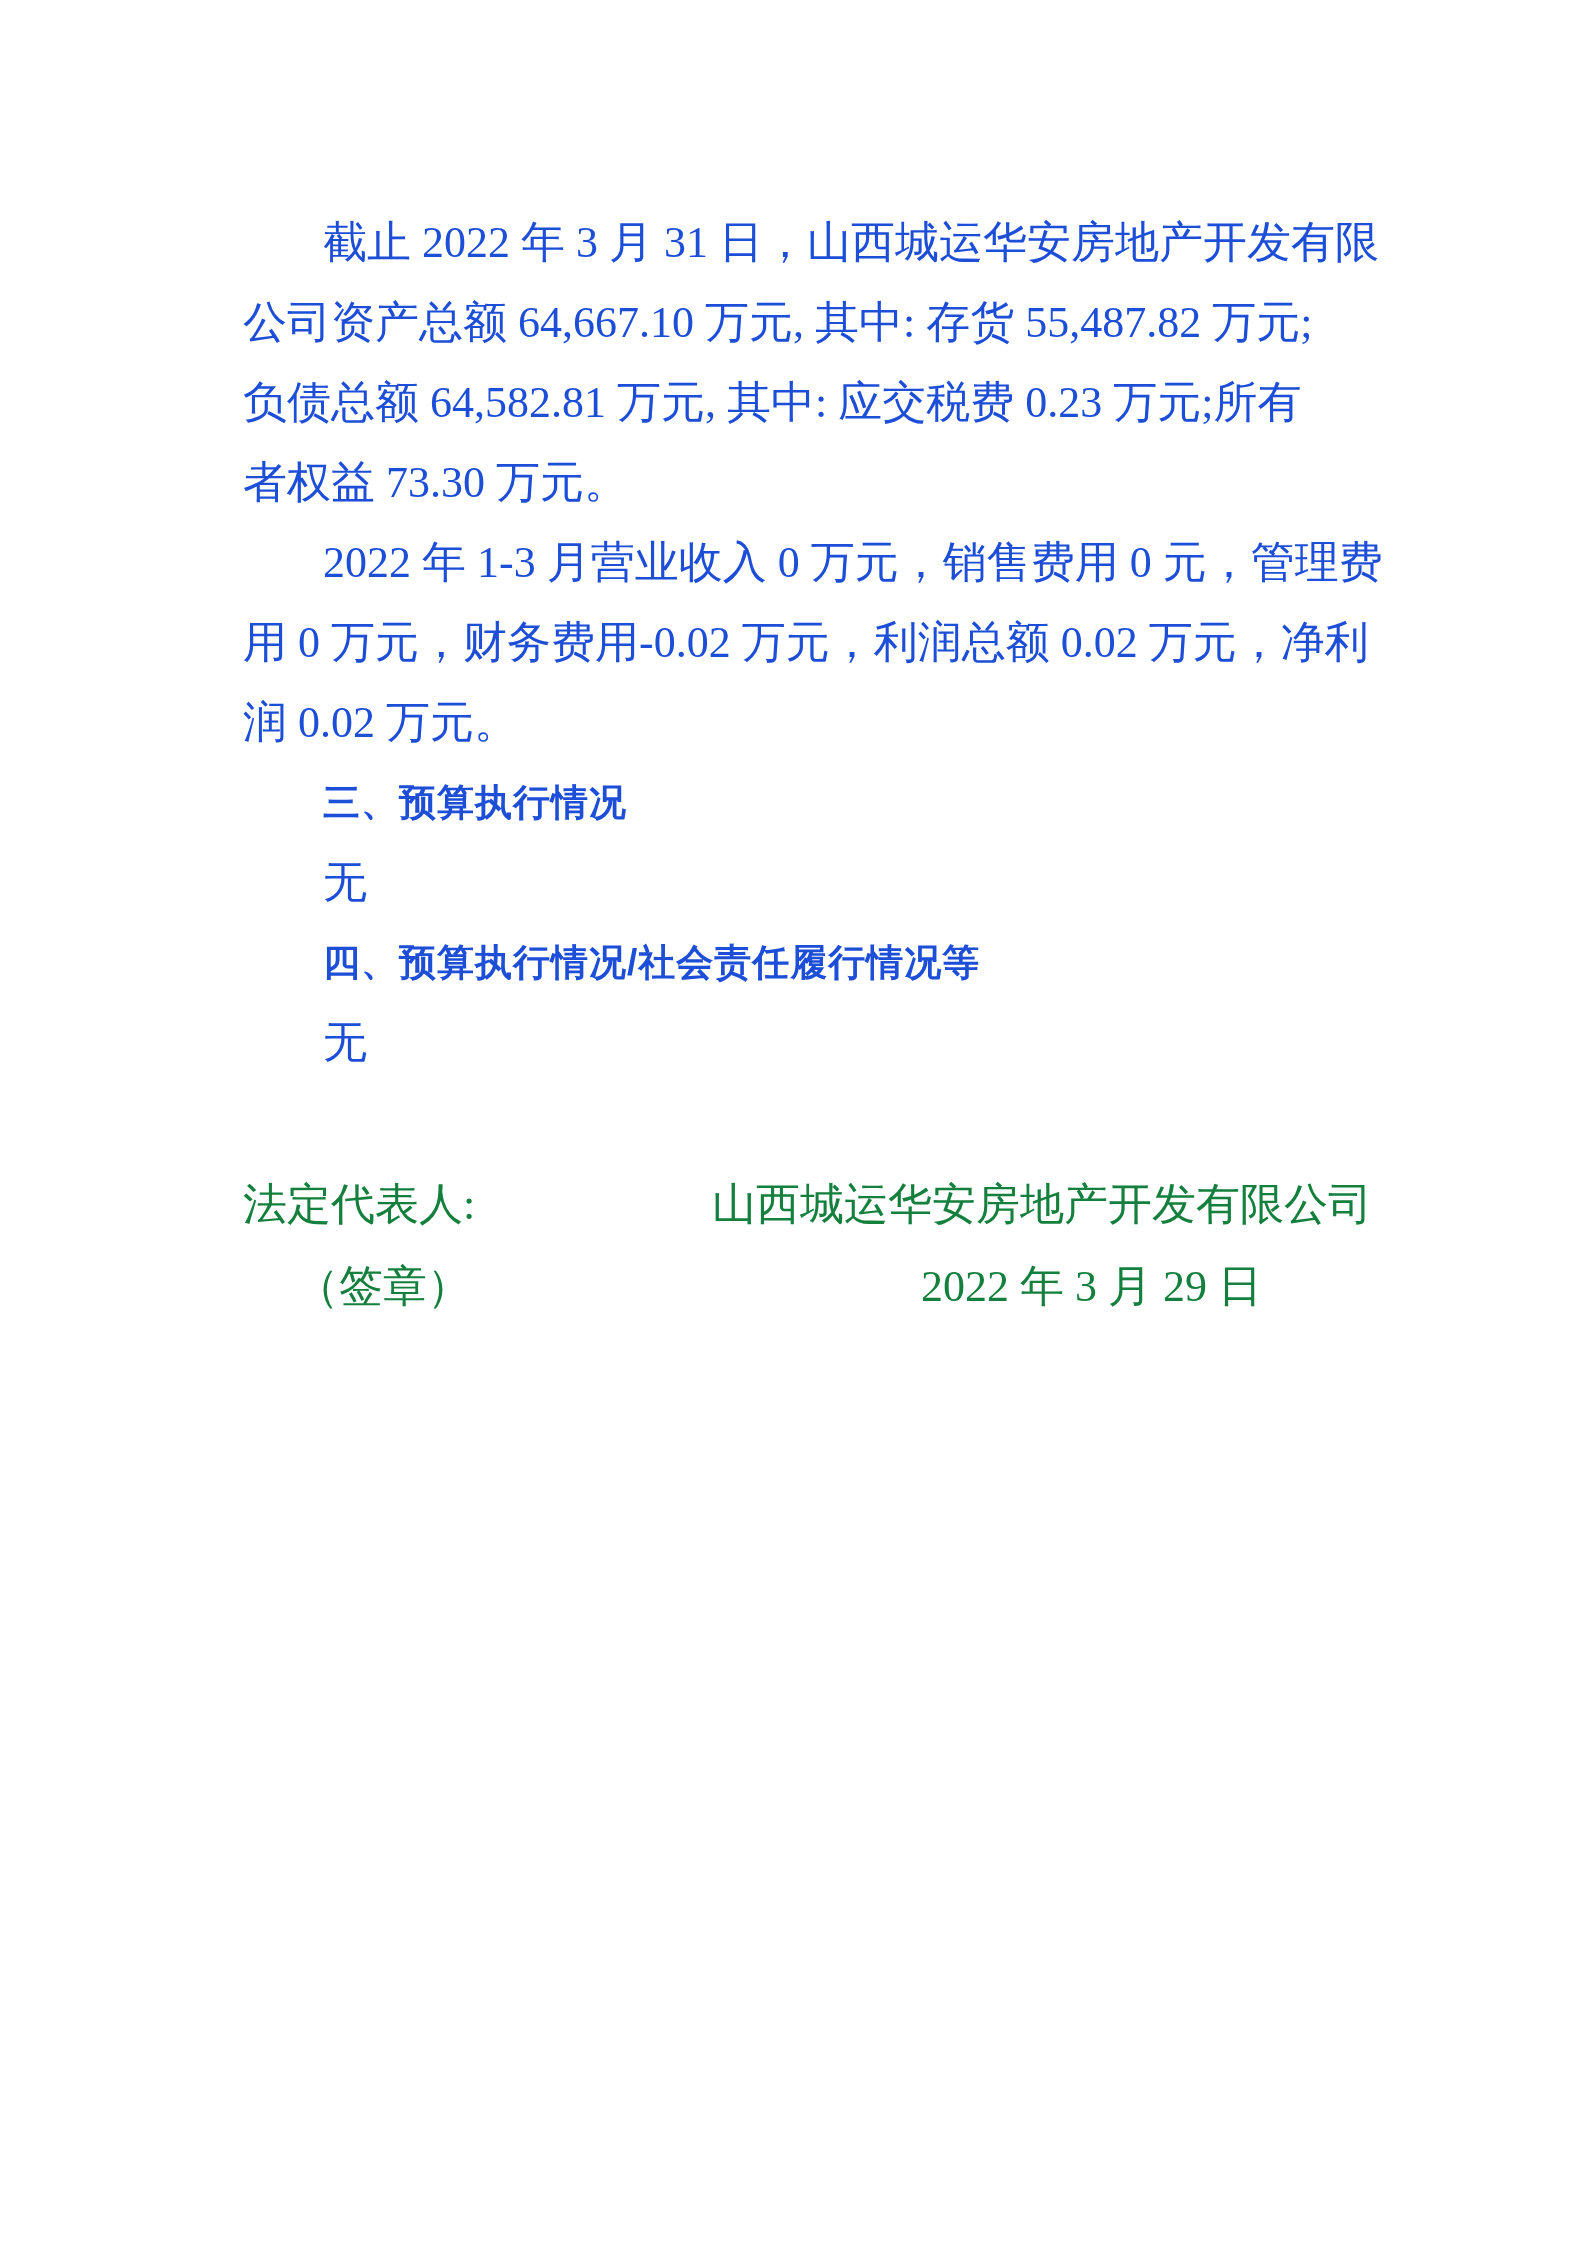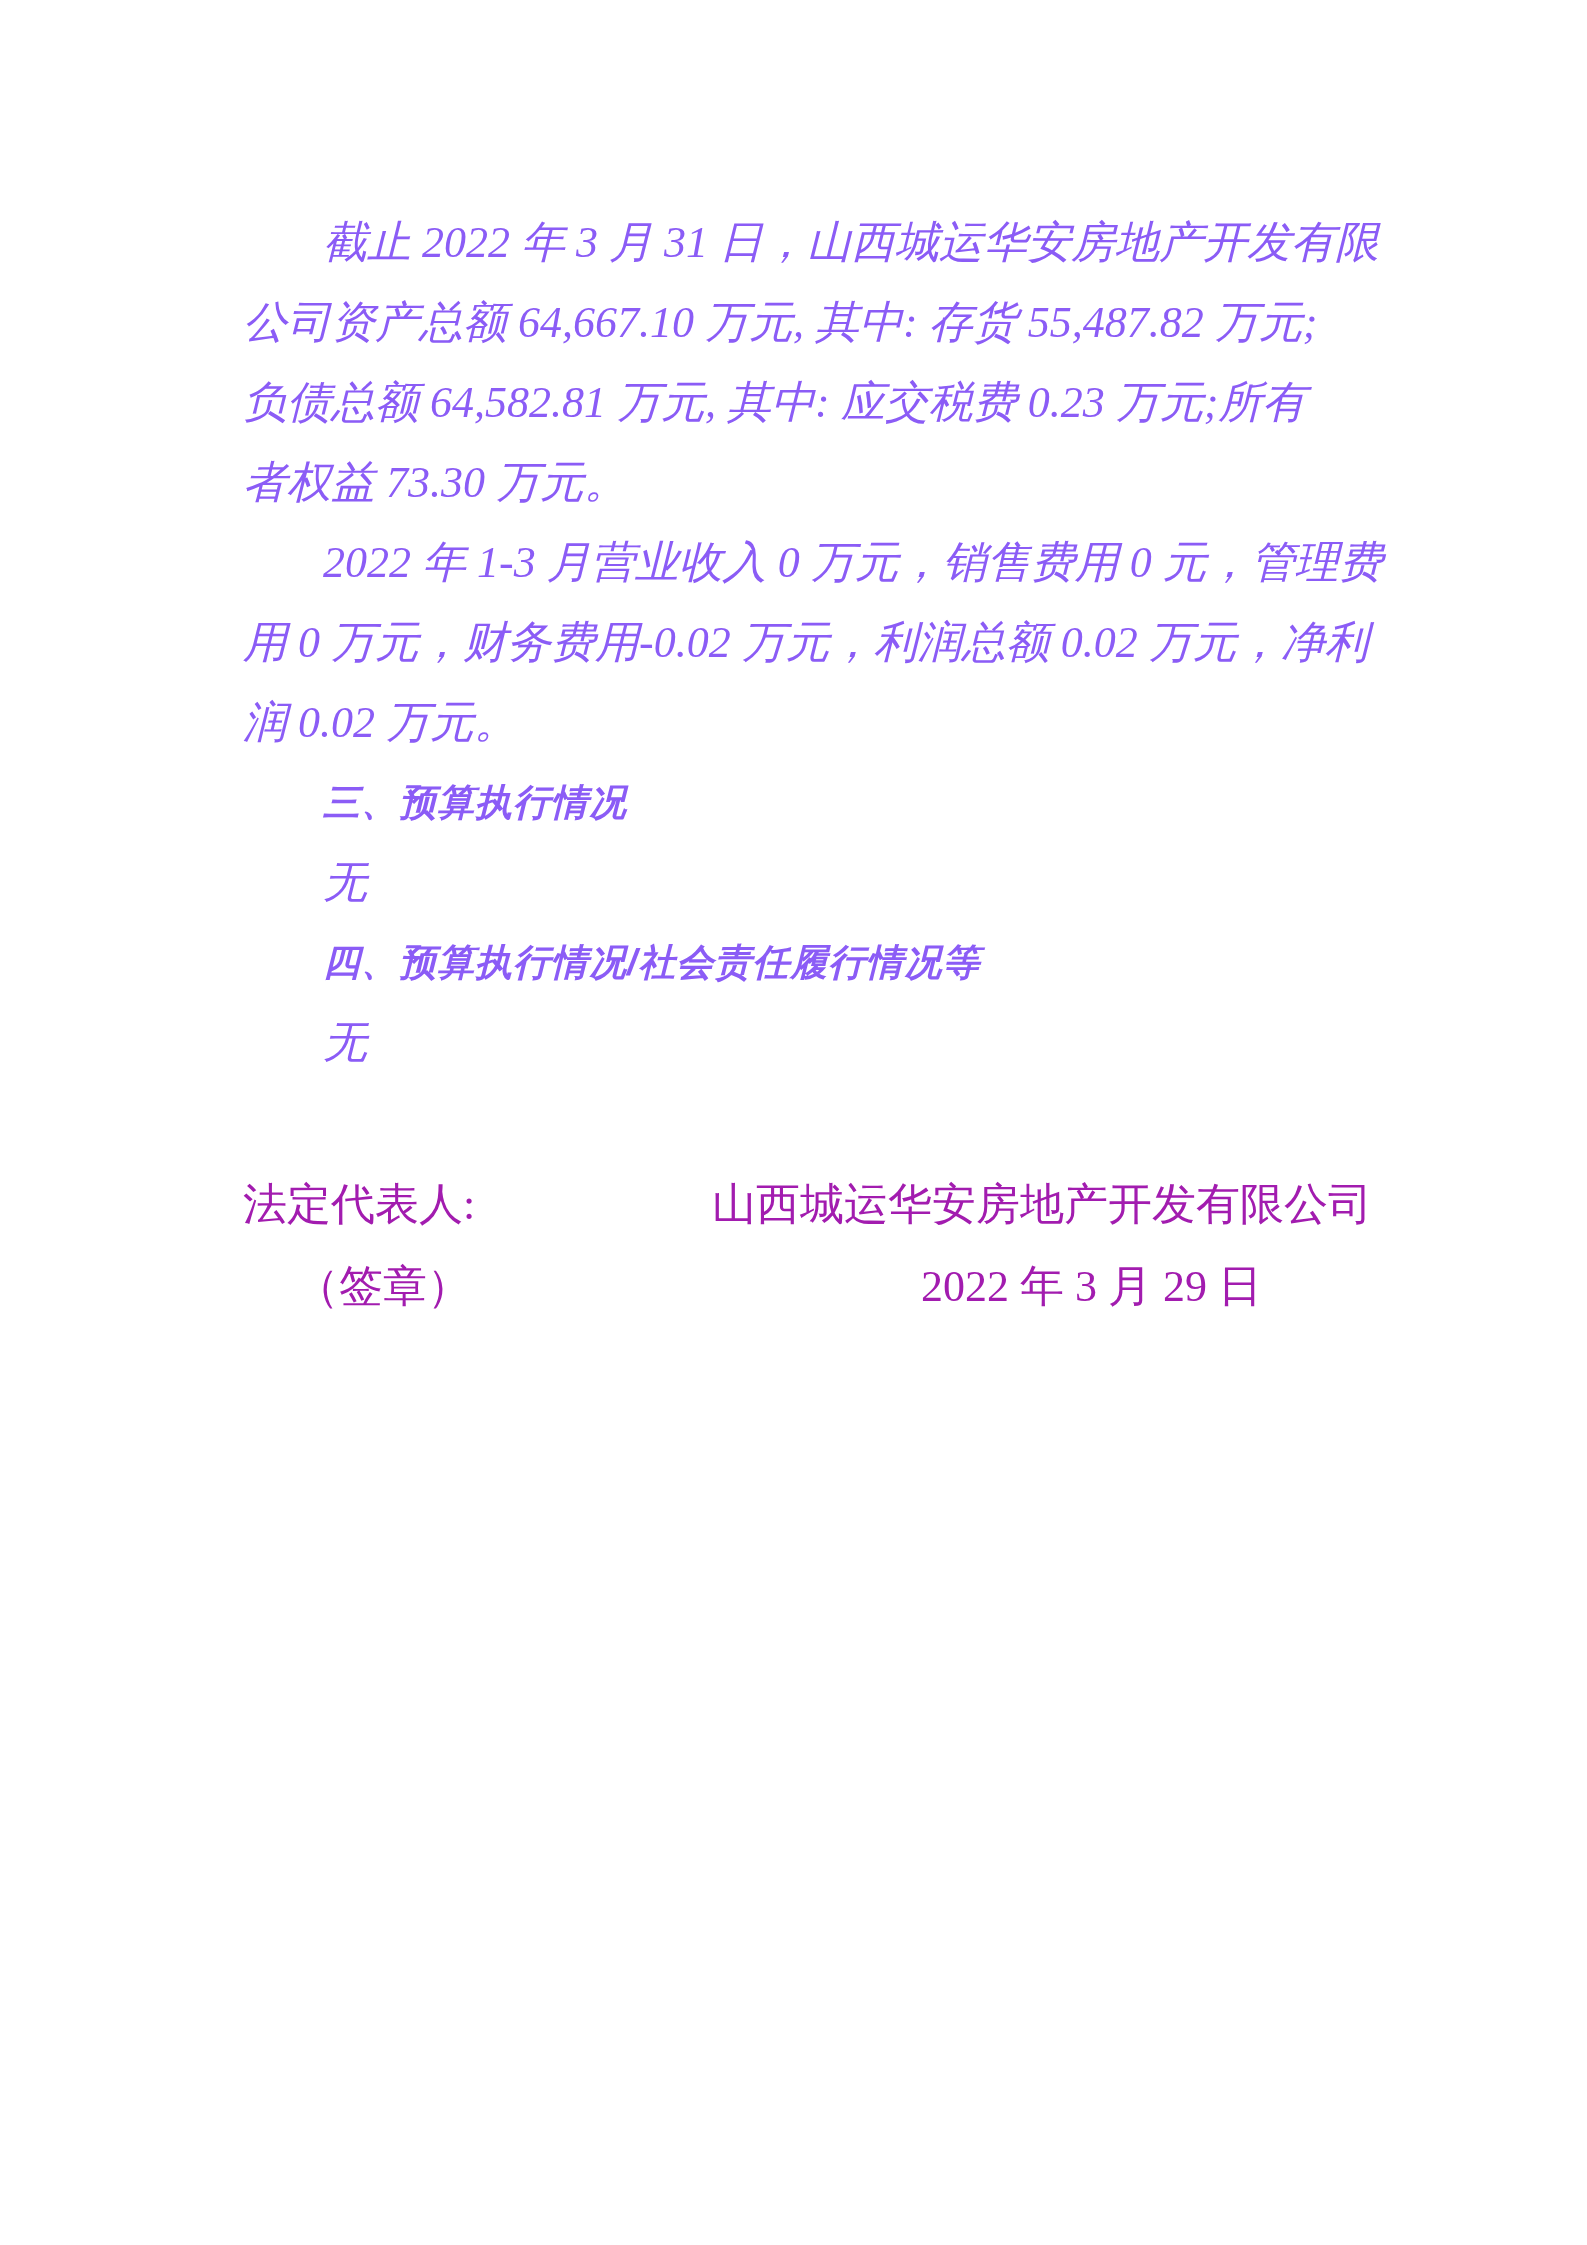--- a/index.html
+++ b/index.html
@@ -20,22 +20,21 @@
     position: absolute;
     left: 243px;
     top: 203px;
     width: 1180px;
   }
   .line {
     font-size: 44px;
     line-height: 80px;
     height: 80px;
     white-space: pre;
-    color: #8b5cf6;
-    font-style: italic;
+    color: #1d4ed8;
   }
   .indent {
     padding-left: 80px;
   }
   .heading {
     font-family: "Liberation Sans", "DejaVu Sans", sans-serif;
     font-weight: 700;
     font-size: 37px;
     letter-spacing: 1px;
   }
@@ -45,21 +44,21 @@
     top: 1165px;
     width: 1200px;
     height: 170px;
   }
   .sig-item {
     position: absolute;
     font-size: 44px;
     line-height: 80px;
     height: 80px;
     white-space: pre;
-    color: #a21caf;
+    color: #15803d;
   }
   .sig-legal   { left: 0;     top: 0; }
   .sig-seal    { left: 52px;  top: 82px; }
   .sig-company { left: 469px; top: 0; }
   .sig-date    { left: 678px; top: 82px; }
 </style>
 </head>
 <body>
 
 <div class="page">

